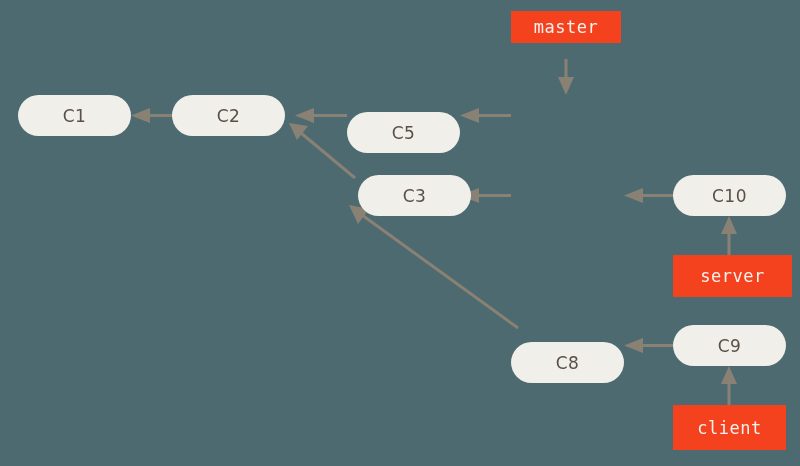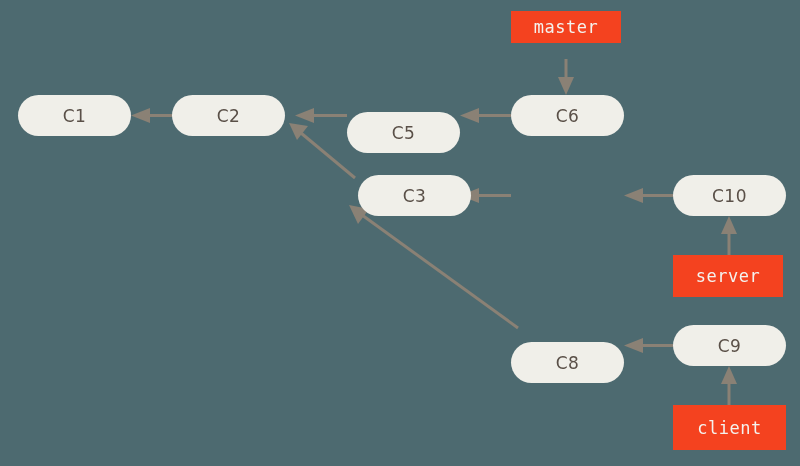--- a/index.html
+++ b/index.html
@@ -104,23 +104,22 @@
     </g>
     <g>
       <line x1="729" y1="405" x2="729" y2="382" stroke="#8a8175" stroke-width="3"></line>
       <polygon points="729,366 721,384 737,384" fill="#8a8175"></polygon>
     </g>
   </svg>
 
   <div class="commit-node" style="left:18px;  top:95px;">C1</div>
   <div class="commit-node" style="left:172px; top:95px;">C2</div>
   <div class="commit-node" style="left:347px; top:112px;">C5</div>
-  <div class="commit-node" style="left:511px; top:95px;">C6</div>
   <div class="commit-node" style="left:358px; top:175px;">C3</div>
   <div class="commit-node" style="left:673px; top:175px;">C10</div>
   <div class="commit-node" style="left:511px; top:342px;">C8</div>
   <div class="commit-node" style="left:673px; top:325px;">C9</div>
 
   <div class="branch-label" style="left:511px; top:11px;  width:110px; height:32px;">master</div>
-  <div class="branch-label" style="left:673px; top:255px; width:110px; height:42px;">server</div>
+  <div class="branch-label" style="left:673px; top:255px; width:119px; height:42px;">server</div>
   <div class="branch-label" style="left:673px; top:405px; width:113px; height:45px;">client</div>
 
 </div>
 
 </body></html>

